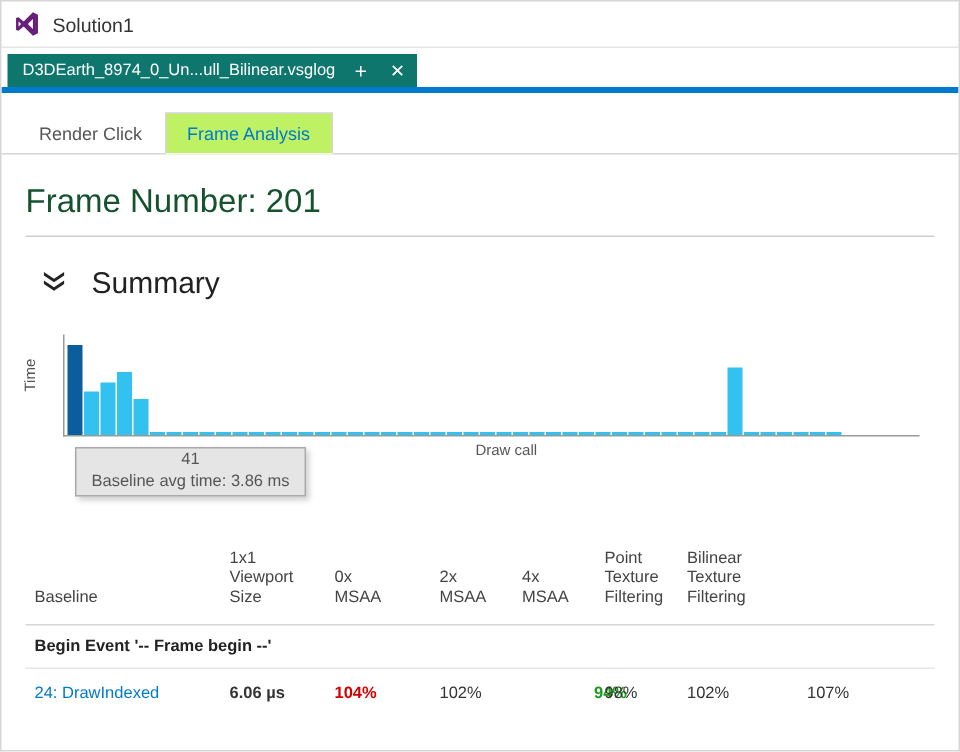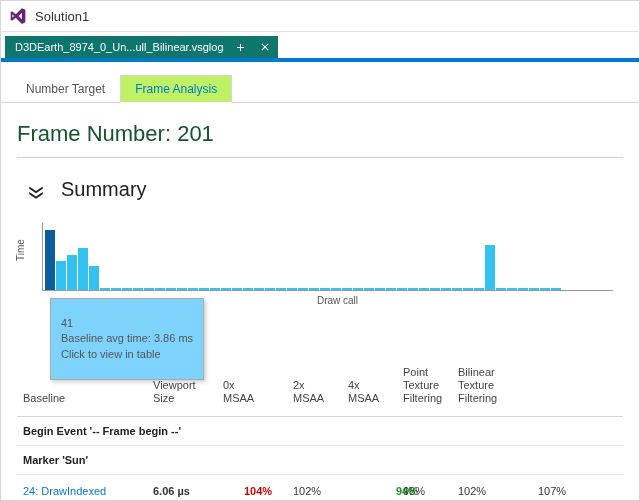--- a/index.html
+++ b/index.html
@@ -79,21 +79,21 @@
   h1.frame-header {
     font-size: 22px;
     font-weight: 400;
     color: #14532d;
     padding-bottom: 10px;
     border-bottom: 1px solid #d0d0d0;
     margin-bottom: 20px;
   }
   .summary-row {
     display: flex;
-    align-items: flex-end;
+    align-items: flex-start;
     gap: 16px;
     margin-left: 10px;
     margin-bottom: 22px;
   }
   .chevron-double {
     width: 18px; height: 18px;
   }
   .summary-label {
     font-size: 20px;
     font-weight: 400;
@@ -134,29 +134,30 @@
   .xlabel {
     text-align: center;
     font-size: 10px;
     color: #555;
     margin-top: 4px;
     padding-left: 20px;
   }
   .tooltip {
     position: absolute;
     left: 33px; top: 75px;
-    background: #7dd3fc;
+    background: #e5e5e5;
     border: 1px solid #aaa;
     box-shadow: 2px 2px 4px rgba(0,0,0,0.2);
-    padding: 17px 10px;
+    padding: 0 10px;
     font-size: 11px;
     color: #555;
     line-height: 1.4;
     z-index: 10;
     white-space: nowrap;
+    text-align: center;
   }
 
   
   .table-wrap {
     margin-top: 56px;
     font-size: 11px;
   }
   .thead, .trow {
     display: grid;
     grid-template-columns: 130px 70px 70px 55px 55px 55px 80px 80px;
@@ -173,21 +174,21 @@
     font-weight: 600;
     padding: 8px 6px;
     border-bottom: 1px solid #e5e5e5;
     color: #222;
   }
   .trow {
     padding: 10px 6px;
     align-items: center;
   }
   .link { color: #007acc; cursor: pointer; }
-  .red { color: #d40000; font-weight: 600; text-align: center; }
+  .red { color: #d40000; font-weight: 600; }
   .green { color: #1a9a1a; font-weight: 700; margin-left: 48px; }
 </style>
 </head>
 <body>
 
 <div class="titlebar">
   <span class="vs-logo">
     <svg viewBox="0 0 32 32">
         <path fill="#68217A" d="M23 2l6 3v22l-6 3-11-11-6 5-3-1V9l3-1 6 5L23 2zm0 8l-6 6 6 6V10zM6 13v6l3-3-3-3z"></path>
       </svg>
@@ -206,21 +207,21 @@
     <span class="close">
       <svg viewBox="0 0 16 16" width="10" height="10">
           <path stroke="#fff" stroke-width="2" d="M3 3l10 10M13 3L3 13"></path>
         </svg>
     </span>
   </div>
 </div>
 <div class="doc-underline"></div>
 
 <div class="subtabs">
-  <div class="subtab">Number Target</div>
+  <div class="subtab">Render Click</div>
   <div class="subtab active">Frame Analysis</div>
 </div>
 
 <div class="content">
   <h1 class="frame-header">Frame Number: 201</h1>
 
   <div class="summary-row">
     <span class="chevron-double">
       <svg viewBox="0 0 16 16">
           <path fill="#222" d="M2 3l6 4 6-4v2l-6 4-6-4V3zm0 5l6 4 6-4v2l-6 4-6-4V8z"></path>
@@ -277,21 +278,20 @@
         <div class="dash"></div>
         <div class="dash"></div>
         <div class="dash"></div>
         <div class="dash"></div>
         <div class="dash"></div>
       </div>
     <div class="xlabel">Draw call</div>
     <div class="tooltip">
       <div>41</div>
       <div>Baseline avg time: 3.86 ms</div>
-      <div>Click to view in table</div>
     </div>
   </div>
 
   <div class="table-wrap">
     <div class="thead">
       <div>Baseline</div>
       <div style="white-space:pre-line">1x1
 Viewport
 Size</div>
       <div style="white-space:pre-line">0x
@@ -301,21 +301,20 @@
       <div style="white-space:pre-line">4x
 MSAA</div>
       <div style="white-space:pre-line">Point
 Texture
 Filtering</div>
       <div style="white-space:pre-line">Bilinear
 Texture
 Filtering</div>
     </div>
     <div class="subhead">Begin Event '-- Frame begin --'</div>
-    <div class="subhead">Marker 'Sun'</div>
     <div class="trow">
       <div class="link">24: DrawIndexed</div>
       <div style="font-weight:700">6.06 µs</div>
       <div class="red">104%</div>
       <div>102%</div>
       <div class="green">94%</div>
       <div>98%</div>
       <div>102%</div>
       <div>107%</div>
     </div>

